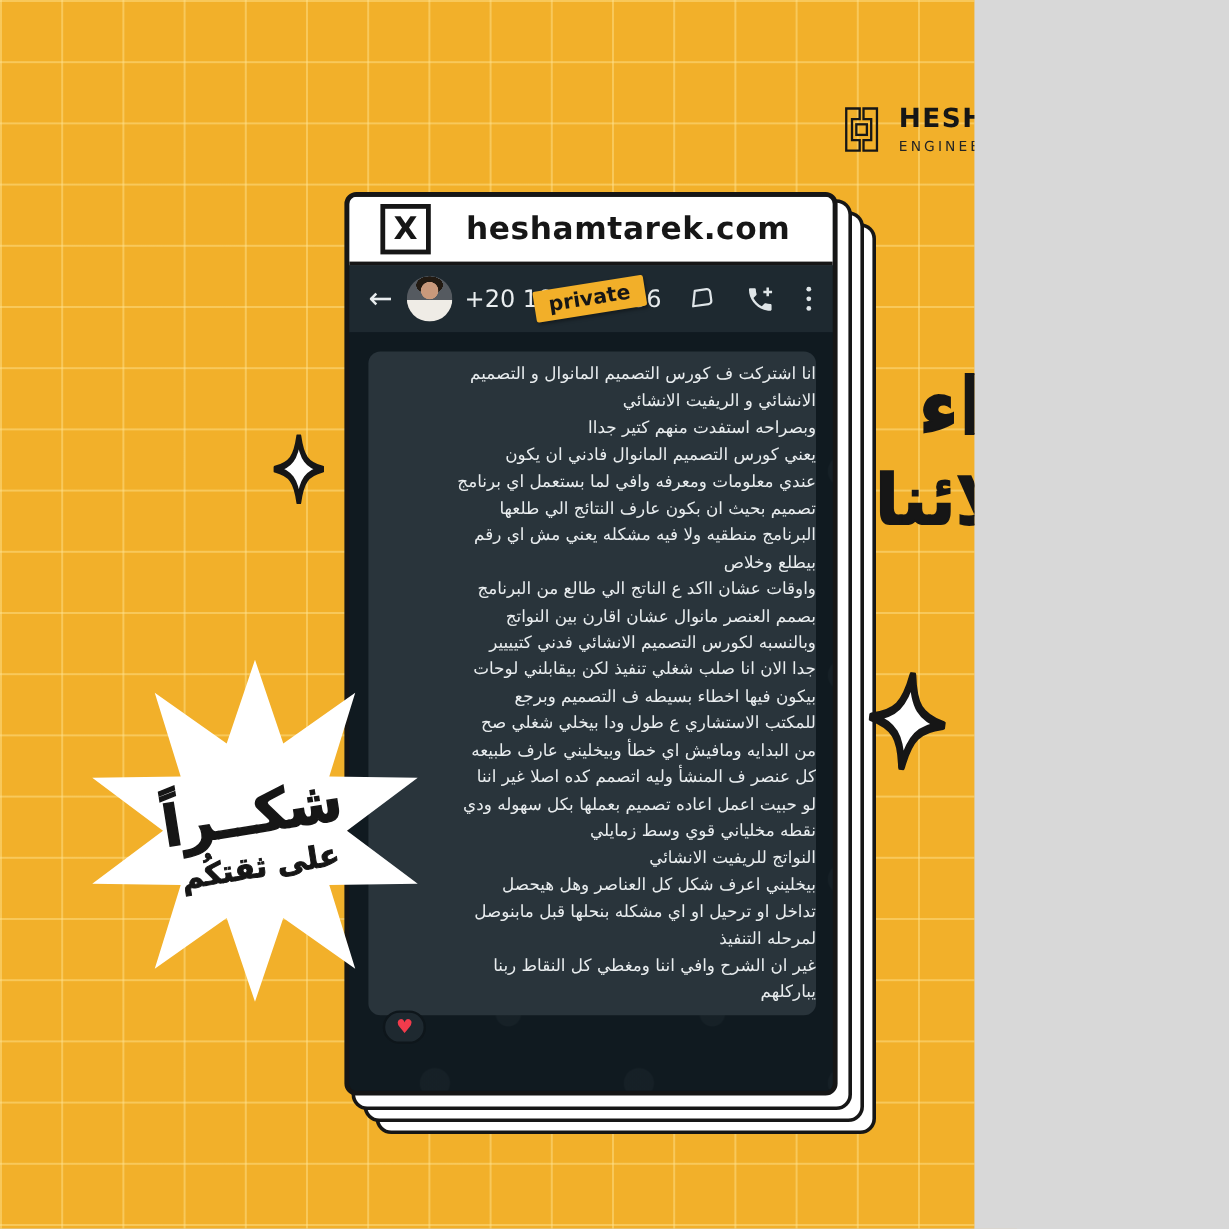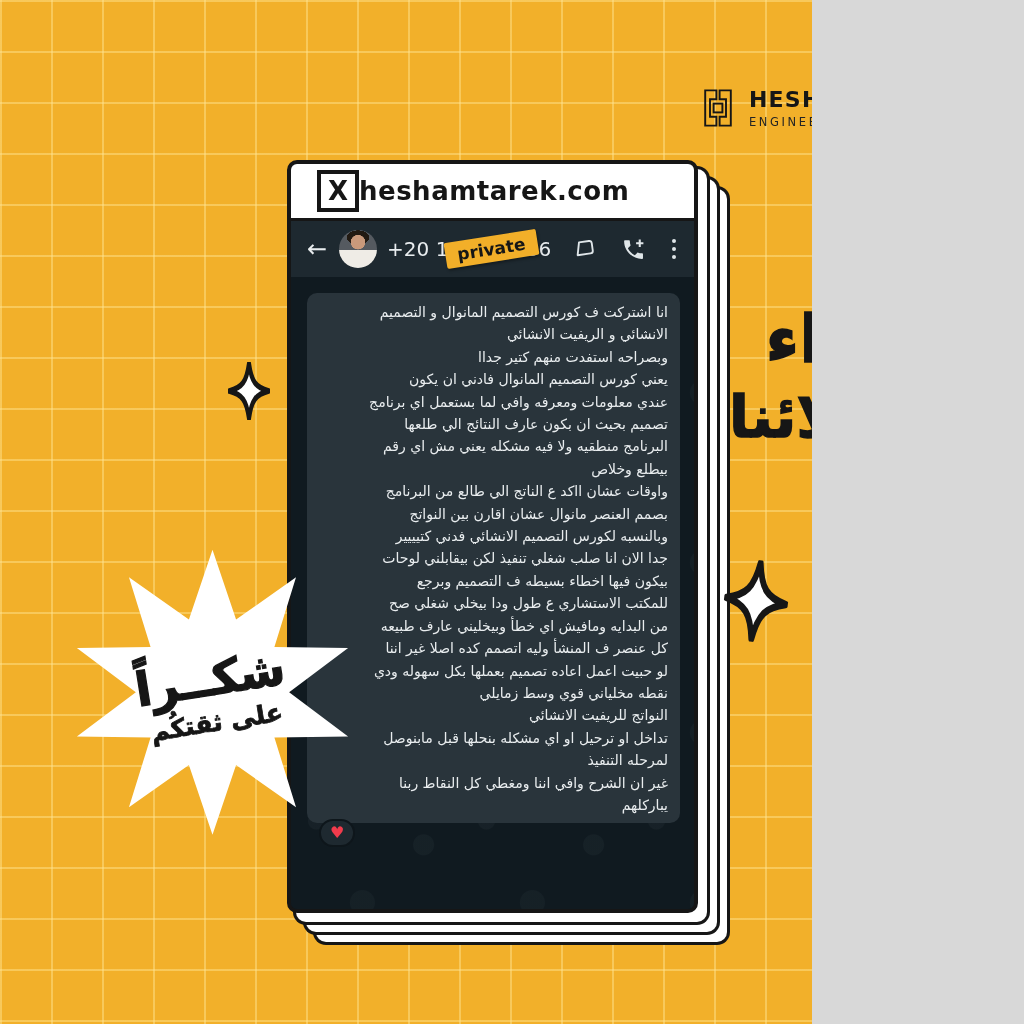--- a/index.html
+++ b/index.html
@@ -24,21 +24,21 @@
     position:absolute; left:287px; top:160px; width:403px; height:745px;
     background:#111B21; border:4px solid #161616; border-radius:10px;
     box-shadow:
       9px 9px 0 0 #ffffff, 9px 9px 0 3px #161616,
       19px 19px 0 0 #ffffff, 19px 19px 0 3px #161616,
       29px 29px 0 0 #ffffff, 29px 29px 0 3px #161616;
     display:flex; flex-direction:column; overflow:hidden; z-index:2;
   }
   .browser-bar { height:54px; background:#ffffff; border-bottom:3px solid #161616; display:flex; align-items:center; flex:0 0 auto; }
   .x-box { width:34px; height:34px; border:4px solid #161616; margin-left:26px; display:flex; align-items:center; justify-content:center; font-weight:bold; font-size:26px; color:#161616; }
-  .url { flex:1; text-align:left; font-weight:bold; font-size:26px; color:#161616; letter-spacing:.5px; padding-right:6px; }
+  .url { flex:1; text-align:center; font-weight:bold; font-size:26px; color:#161616; letter-spacing:.5px; padding-right:6px; }
 
   .wa-header { height:56px; background:#1E2930; display:flex; align-items:center; padding:0 16px; gap:10px; color:#E9EDEF; flex:0 0 auto; }
   .back { font-size:24px; line-height:1; margin-right:2px; }
   .avatar {
     width:38px; height:38px; border-radius:50%; flex:0 0 auto;
     background:
       radial-gradient(circle at 50% 32%, #c9997b 0 7px, transparent 7.5px),
       radial-gradient(ellipse 20px 13px at 50% 20%, #221a12 0 55%, transparent 56%),
       linear-gradient(180deg, #555a60 0 52%, #efece6 52%);
   }
@@ -57,21 +57,21 @@
     background-color:#101A20;
     background-image:
       radial-gradient(circle at 15% 20%, rgba(134,150,160,0.06) 0 8px, transparent 9px),
       radial-gradient(circle at 78% 34%, rgba(134,150,160,0.055) 0 10px, transparent 11px),
       radial-gradient(circle at 42% 68%, rgba(134,150,160,0.05) 0 12px, transparent 13px),
       radial-gradient(circle at 70% 88%, rgba(134,150,160,0.06) 0 7px, transparent 8px);
     background-size:170px 170px; background-repeat:repeat;
   }
   .bubble {
     margin:16px 14px 0 16px; background:#29343B; border-radius:10px;
-    padding:8px 12px 7px 12px; direction:rtl;
+    padding:8px 0 7px 12px; direction:rtl;
   }
   .msg-line { color:#E9EDEF; font-size:14px; line-height:22.4px; text-align:right; direction:rtl; }
   .meta { color:#8b9aa4; font-size:13px; direction:ltr; text-align:right; margin:3px 26px 0 0; }
   .reaction {
     width:max-content; margin:-4px 0 0 28px; position:relative; z-index:2; direction:ltr;
     background:#1E2930; border:2px solid #0e161b; border-radius:14px; padding:2px 9px 3px;
   }
   .heart { color:#F23B4C; font-size:16px; line-height:1; }
 
   
@@ -173,20 +173,21 @@
             <div class="msg-line">بصمم العنصر مانوال عشان اقارن بين النواتج</div>
             <div class="msg-line">وبالنسبه لكورس التصميم الانشائي فدني كتيييير</div>
             <div class="msg-line">جدا الان انا صلب شغلي تنفيذ لكن بيقابلني لوحات</div>
             <div class="msg-line">بيكون فيها اخطاء بسيطه ف التصميم وبرجع</div>
             <div class="msg-line">للمكتب الاستشاري ع طول ودا بيخلي شغلي صح</div>
             <div class="msg-line">من البدايه ومافيش اي خطأ وبيخليني عارف طبيعه</div>
             <div class="msg-line">كل عنصر ف المنشأ وليه اتصمم كده اصلا غير اننا</div>
             <div class="msg-line">لو حبيت اعمل اعاده تصميم بعملها بكل سهوله ودي</div>
             <div class="msg-line">نقطه مخلياني قوي وسط زمايلي</div>
             <div class="msg-line">النواتج للريفيت الانشائي</div>
+            <div class="msg-line">بيخليني اعرف شكل كل العناصر وهل هيحصل</div>
             <div class="msg-line">تداخل او ترحيل او اي مشكله بنحلها قبل مابنوصل</div>
             <div class="msg-line">لمرحله التنفيذ</div>
             <div class="msg-line">غير ان الشرح وافي اننا ومغطي كل النقاط ربنا</div>
             <div class="msg-line">يباركلهم</div>
           </div>
       </div>
       <div class="reaction">
         <span class="heart">♥</span>
       </div>
     </div>

